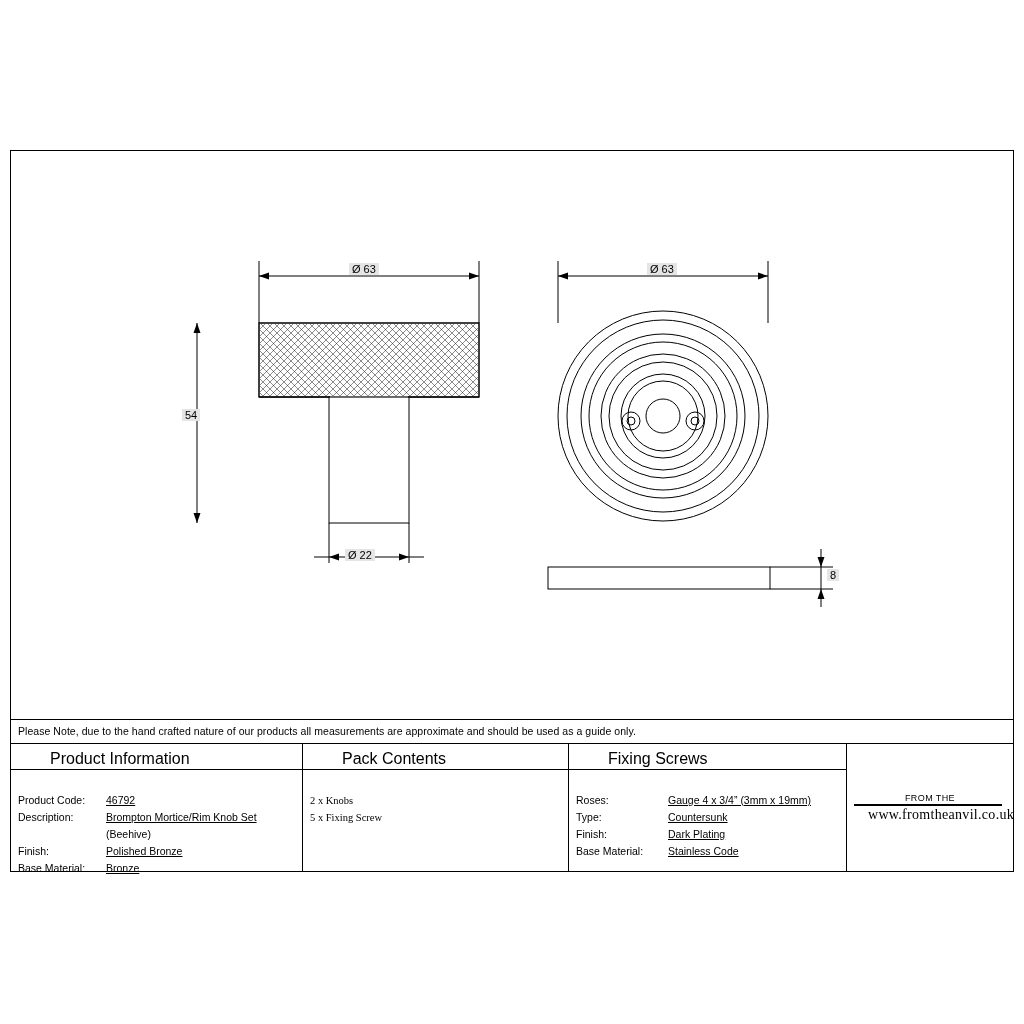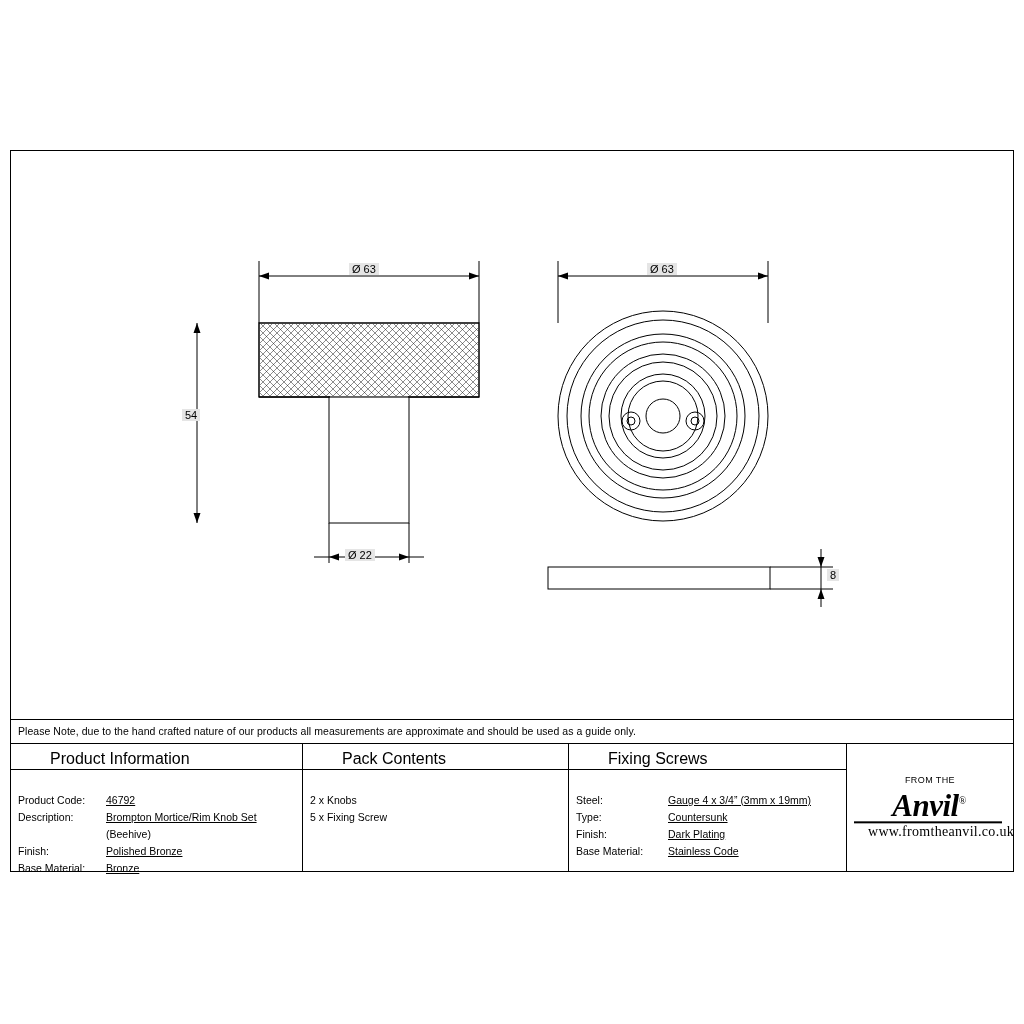--- a/index.html
+++ b/index.html
@@ -95,20 +95,21 @@
     display: flex;
     font-size: 10.5px;
     line-height: 17px;
   }
   .kv .k { width: 88px; flex: 0 0 88px; }
   .kv .v { flex: 1 1 auto; text-decoration: underline; }
   .kv.wide .k { width: 92px; flex: 0 0 92px; }
   .plain {
     font-size: 10.5px;
     line-height: 17px;
+    font-family: Liberation Serif, serif;
   }
   .indent-cont {
     font-size: 10.5px;
     line-height: 17px;
     padding-left: 88px;
   }
   
   #logo-col {
     position: relative;
     box-sizing: border-box;
@@ -284,42 +285,41 @@
           <div class="plain">2 x Knobs</div>
           <div class="plain">5 x Fixing Screw</div>
         </div>
       </div>
 
       <div class="col sep" style="width:278px;">
         <div class="col-head">Fixing Screws</div>
         <div class="head-rule"></div>
         <div class="col-body">
           <div class="kv wide">
-            <div class="k">Steel:</div>
+            <div class="k">Roses:</div>
             <div class="v">Gauge 4 x 3/4” (3mm x 19mm)</div>
           </div>
           <div class="kv wide">
             <div class="k">Type:</div>
             <div class="v">Countersunk</div>
           </div>
           <div class="kv wide">
             <div class="k">Finish:</div>
             <div class="v">Dark Plating</div>
           </div>
           <div class="kv wide">
             <div class="k">Base Material:</div>
             <div class="v">Stainless Code</div>
           </div>
         </div>
       </div>
 
       <div id="logo-col" style="width:164px;">
         <div id="logo">
           <div class="l1">FROM THE</div>
-          <div class="l2"><span>Anvil</span><span class="reg">®</span></div>
           <div class="rule"></div>
           <div class="l3">www.fromtheanvil.co.uk</div>
         </div>
       </div>
 
     </div>
   </div>
 </div>
 
 </body></html>

